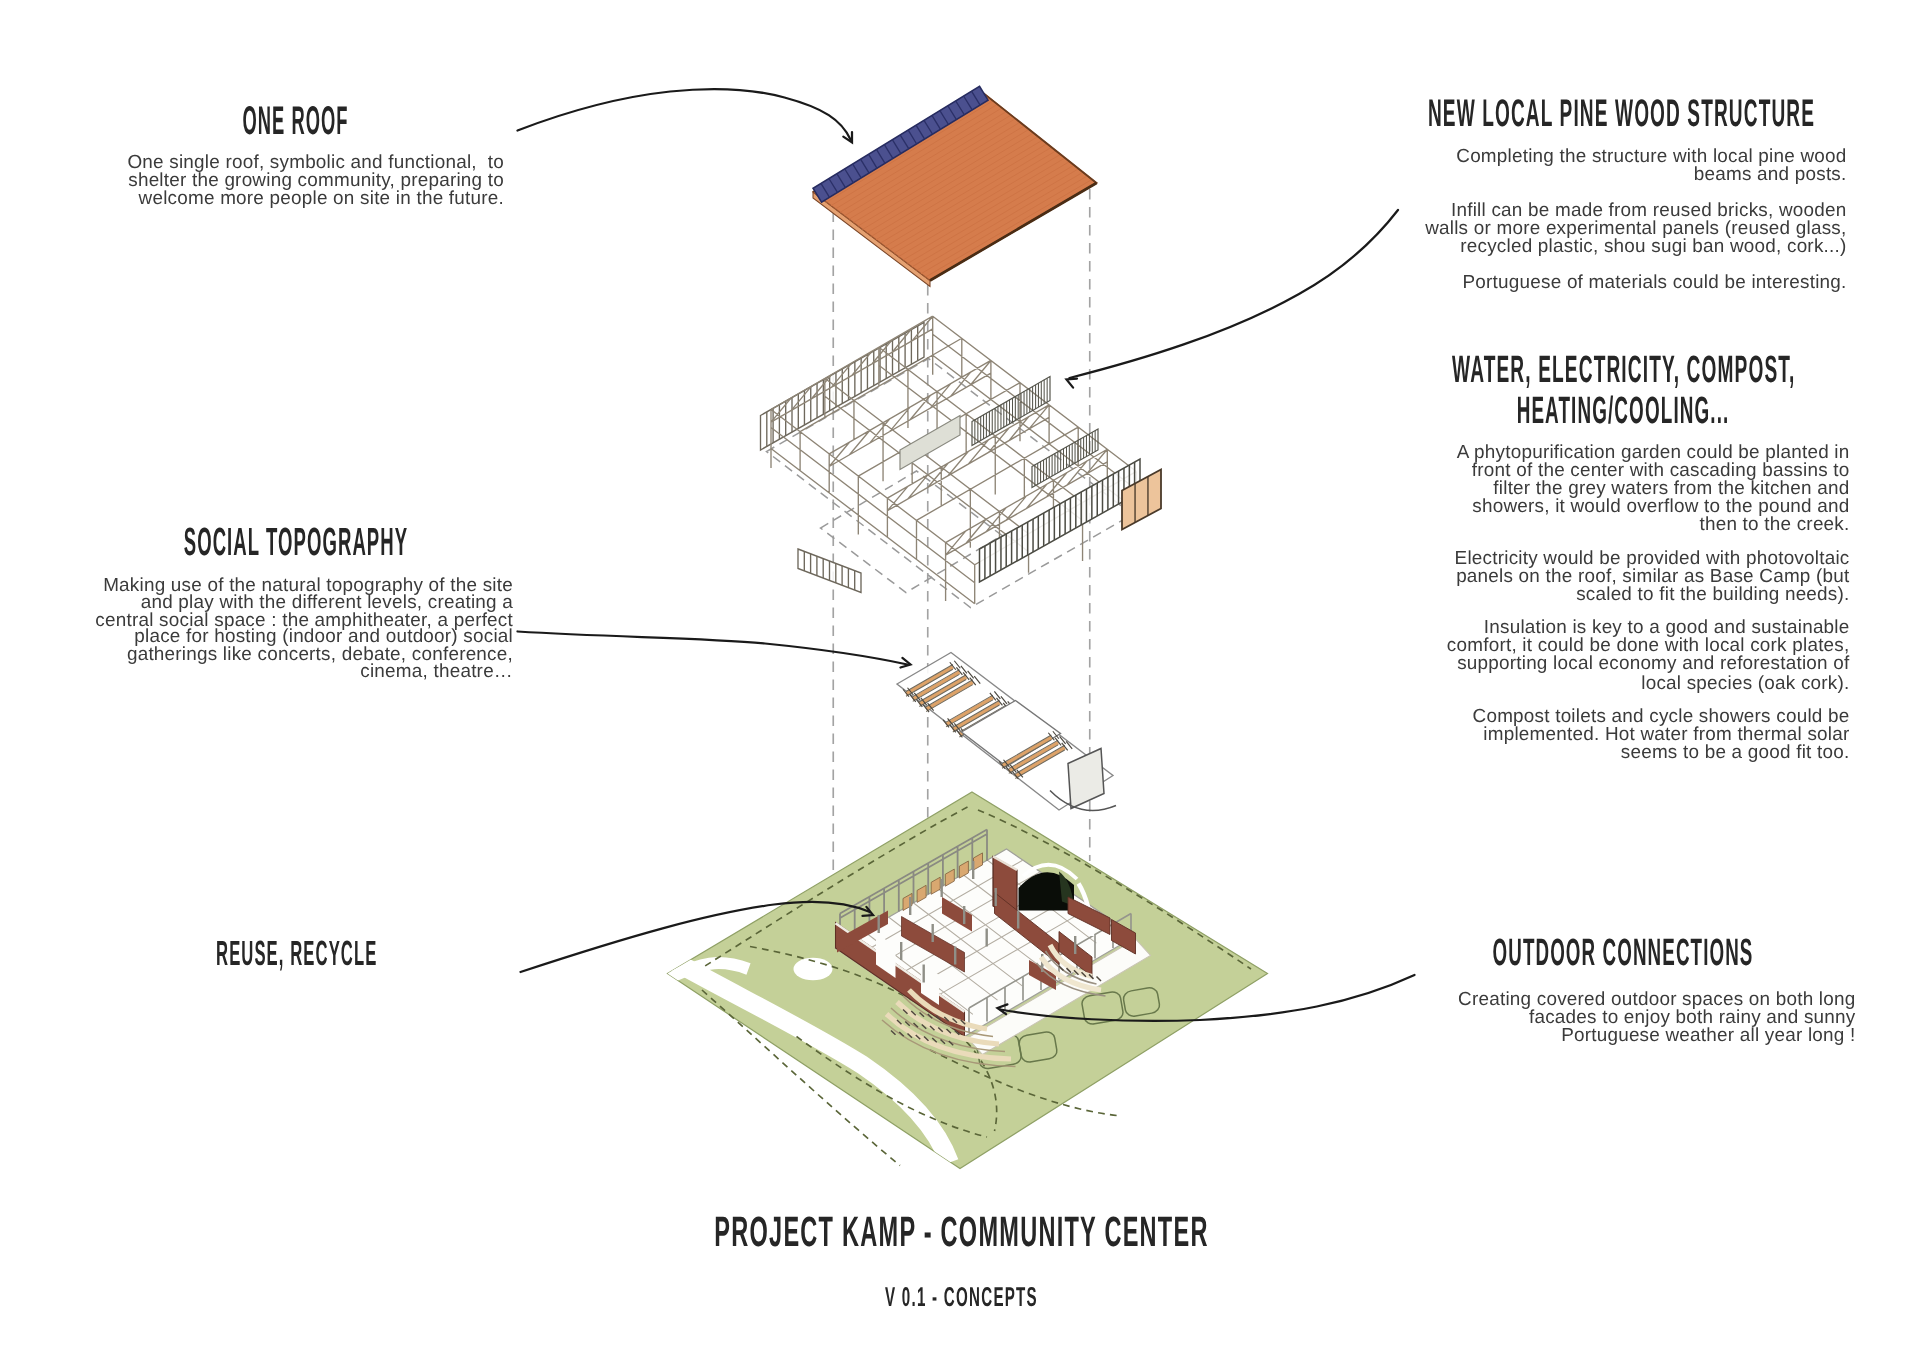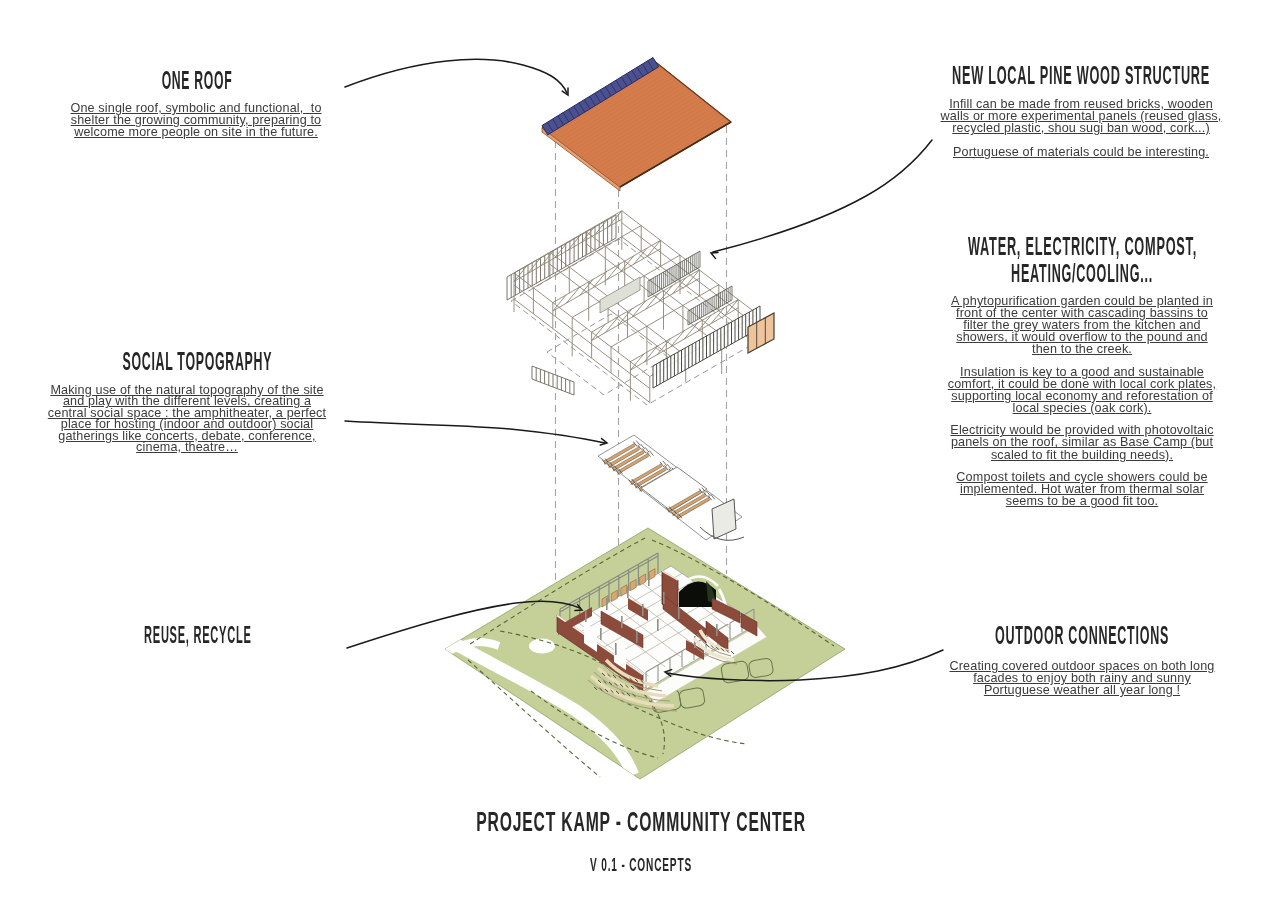--- a/index.html
+++ b/index.html
@@ -1,45 +1,46 @@
 <!DOCTYPE html>
 <html><head><meta charset="utf-8">
 <style>
 html,body{margin:0;padding:0;background:#ffffff;}
 #page{position:relative;width:1280px;height:905px;overflow:hidden;background:#fff;
   font-family:"Liberation Sans",sans-serif;}
-.bd{position:absolute;color:#3b3b3b;font-size:12.6px;line-height:12.05px;text-align:center;letter-spacing:0.15px;text-decoration:underline;}
+.bd{position:absolute;color:#3b3b3b;font-size:12.6px;line-height:12.05px;text-align:right;letter-spacing:0.15px;}
 .bd p{margin:0 0 12px 0;padding:0;}
 .bw p{margin:0 0 10.5px 0;}
 svg .gd{stroke:#a3a3a3;stroke-width:1.1;stroke-dasharray:7 5;fill:none;}
 svg .cd{stroke:#5a6538;stroke-width:1.1;stroke-dasharray:4.5 3.5;fill:none;}
 svg .ar{stroke:#1a1a1a;stroke-width:1.5;fill:none;stroke-linecap:round;}
 svg text{font-family:"Liberation Sans",sans-serif;}
 </style></head>
 <body>
 <div id="page">
 
 <div class="bd" style="left:56px;top:102px;width:280px;">
 <p>One single roof, symbolic and functional,&nbsp; to<br>shelter the growing community, preparing to<br>welcome more people on site in the future.</p>
 </div>
 
 <div class="bd" style="left:32px;top:385px;width:310px;line-height:11.4px;">
 <p>Making use of the natural topography of the site<br>and play with the different levels, creating a<br>central social space : the amphitheater, a perfect<br>place for hosting (indoor and outdoor) social<br>gatherings like concerts, debate, conference,<br>cinema, theatre…</p>
 </div>
 
 
 <div class="bd" style="left:931px;top:98px;width:300px;">
+<p>Completing the structure with local pine wood<br>beams and posts.</p>
 <p>Infill can be made from reused bricks, wooden<br>walls or more experimental panels (reused glass,<br>recycled plastic, shou sugi ban wood, cork...)</p>
 <p>Portuguese of materials could be interesting.</p>
 </div>
 
 <div class="bd bw" style="left:931px;top:295px;width:302px;">
 <p>A phytopurification garden could be planted in<br>front of the center with cascading bassins to<br>filter the grey waters from the kitchen and<br>showers, it would overflow to the pound and<br>then to the creek.</p>
+<p>Electricity would be provided with photovoltaic<br>panels on the roof, similar as Base Camp (but<br>scaled to fit the building needs).</p>
 <p>Insulation is key to a good and sustainable<br>comfort, it could be done with local cork plates,<br>supporting local economy and reforestation of<br>local species (oak cork).</p>
-<p>Electricity would be provided with photovoltaic<br>panels on the roof, similar as Base Camp (but<br>scaled to fit the building needs).</p>
 <p>Compost toilets and cycle showers could be<br>implemented. Hot water from thermal solar<br>seems to be a good fit too.</p>
 </div>
 
 <div class="bd" style="left:927px;top:660px;width:310px;">
 <p>Creating covered outdoor spaces on both long<br>facades to enjoy both rainy and sunny<br>Portuguese weather all year long !</p>
 </div>
 
 <svg width="1280" height="905" viewBox="0 0 1280 905" style="position:absolute;left:0;top:0;">
 
 <text transform="translate(197.0 89.4) scale(0.458 1)" text-anchor="middle" font-size="26.7" font-weight="bold" letter-spacing="1.5" fill="#262626">ONE ROOF</text>

